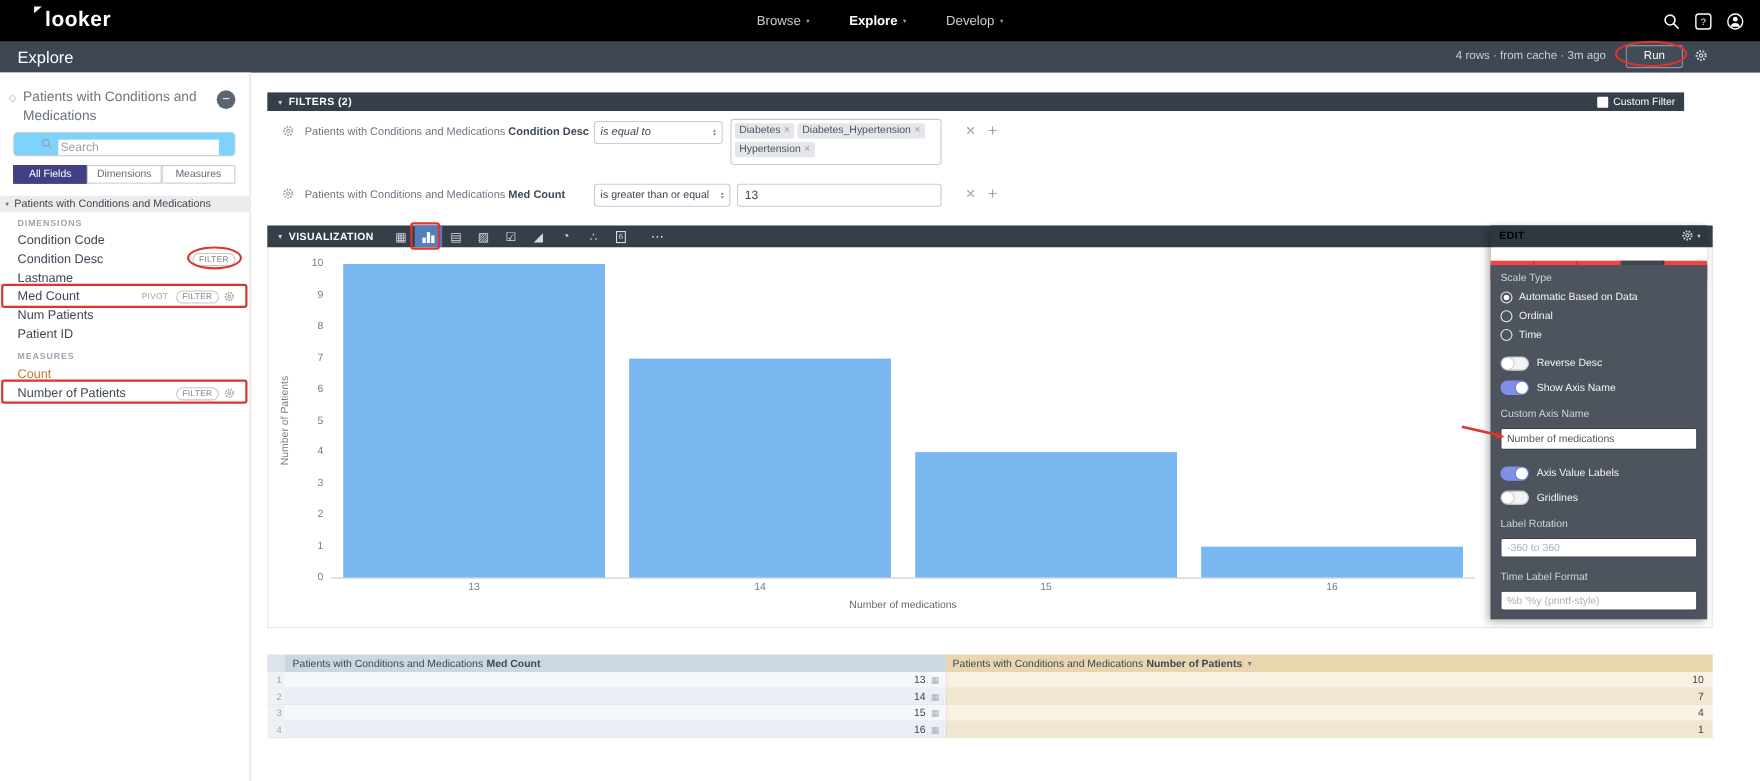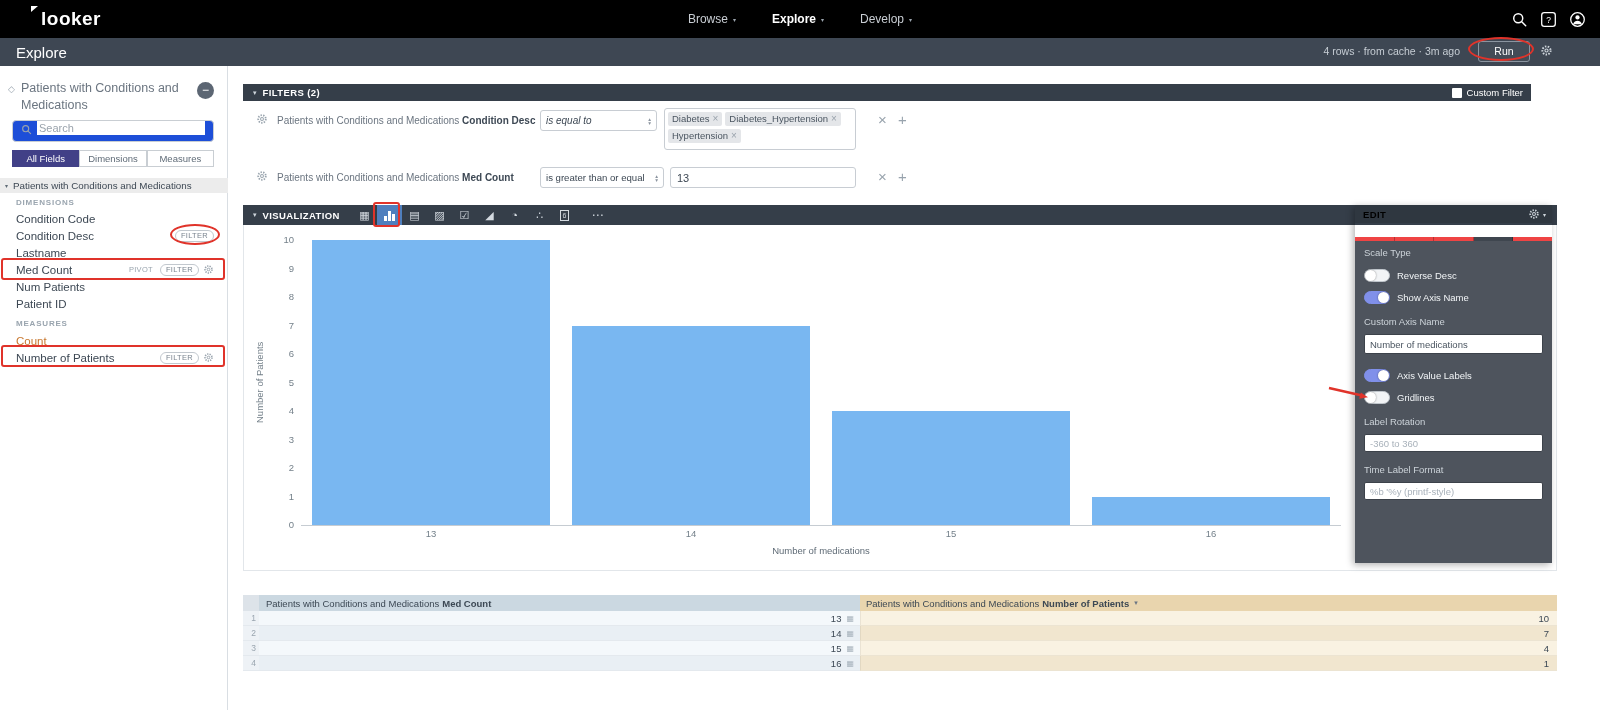--- a/index.html
+++ b/index.html
@@ -25,21 +25,21 @@
            background:#434c57;border:1px solid #8b95a0;border-radius:3px;color:#fff;font-size:10.5px;cursor:pointer;}
   .gear-wrap{display:inline-flex;cursor:pointer;}
 
   
   #sidebar{position:absolute;left:0;top:66px;width:228px;height:644px;background:#fff;border-right:1px solid #d9dee3;box-sizing:border-box;}
   #sb-explore-ic{position:absolute;left:8px;top:18px;font-size:9px;color:#9aa5af;}
   #sb-title{position:absolute;left:21px;top:14px;width:168px;font-size:12.5px;line-height:17px;color:#6b7580;}
   #sb-collapse{position:absolute;left:197px;top:16px;width:17px;height:17px;border-radius:50%;background:#5c6673;color:#fff;
                font-size:12px;line-height:16px;text-align:center;cursor:pointer;}
   #sb-search{position:absolute;left:12px;top:54px;width:202px;height:22px;border:1px solid #c9ced3;border-radius:4px;
-             box-sizing:border-box;display:flex;align-items:flex-start;padding:0 8px;gap:5px;background:#1d4ed8;}
+             box-sizing:border-box;display:flex;align-items:flex-end;padding:0 24px;gap:5px;background:#7dd3fc;}
   #sb-search input{border:none;outline:none;flex:1;font-size:11px;color:#3d4854;font-family:inherit;}
   #sb-search input::placeholder{color:#9aa3ac;}
   #sb-tabs{position:absolute;left:12px;top:84px;width:202px;height:17px;display:flex;}
   .sb-tab{flex:1;font-size:9.5px;display:flex;align-items:center;justify-content:center;border:1px solid #c9ced3;
           color:#5f6b77;background:#fff;cursor:pointer;box-sizing:border-box;}
   .sb-tab.active{background:#414087;border-color:#414087;color:#fff;}
   #sb-group{position:absolute;left:0;top:112px;width:228px;height:15px;background:#ececec;display:flex;align-items:center;}
   #sb-group .caret{font-size:6px;color:#5f6b76;margin:0 5px 0 5px;}
   #sb-group .gtext{font-size:9.8px;color:#3d4854;white-space:nowrap;}
   .sec-label{position:absolute;left:16px;font-size:8px;font-weight:bold;letter-spacing:.8px;color:#9aa5af;}
@@ -435,20 +435,34 @@
     </div>
     <div id="edit-tabs">
       <span class="etab">Plot</span>
       <span class="etab">Series</span>
       <span class="etab">Values</span>
       <span class="etab active">X</span>
       <span class="etab">Y</span>
     </div>
     <div id="edit-body">
       <div class="plabel" style="margin-top:0;">Scale Type</div>
+      <div id="radio-group">
+          <div class="radio-row">
+            <span class="radio sel"></span>
+            <span class="radio-label">Automatic Based on Data</span>
+          </div>
+          <div class="radio-row">
+            <span class="radio"></span>
+            <span class="radio-label">Ordinal</span>
+          </div>
+          <div class="radio-row">
+            <span class="radio"></span>
+            <span class="radio-label">Time</span>
+          </div>
+        </div>
       <div class="toggle-row mt6">
         <span class="tg"></span>
           <span class="tg-label">Reverse Desc</span>
       </div>
       <div class="toggle-row">
         <span class="tg on"></span>
           <span class="tg-label">Show Axis Name</span>
       </div>
       <div class="plabel mt8">Custom Axis Name</div>
       <input class="pinput mt3" value="Number of medications" style="">

